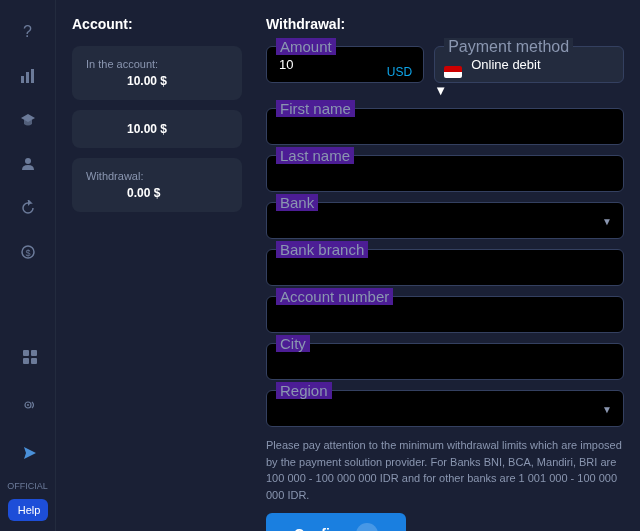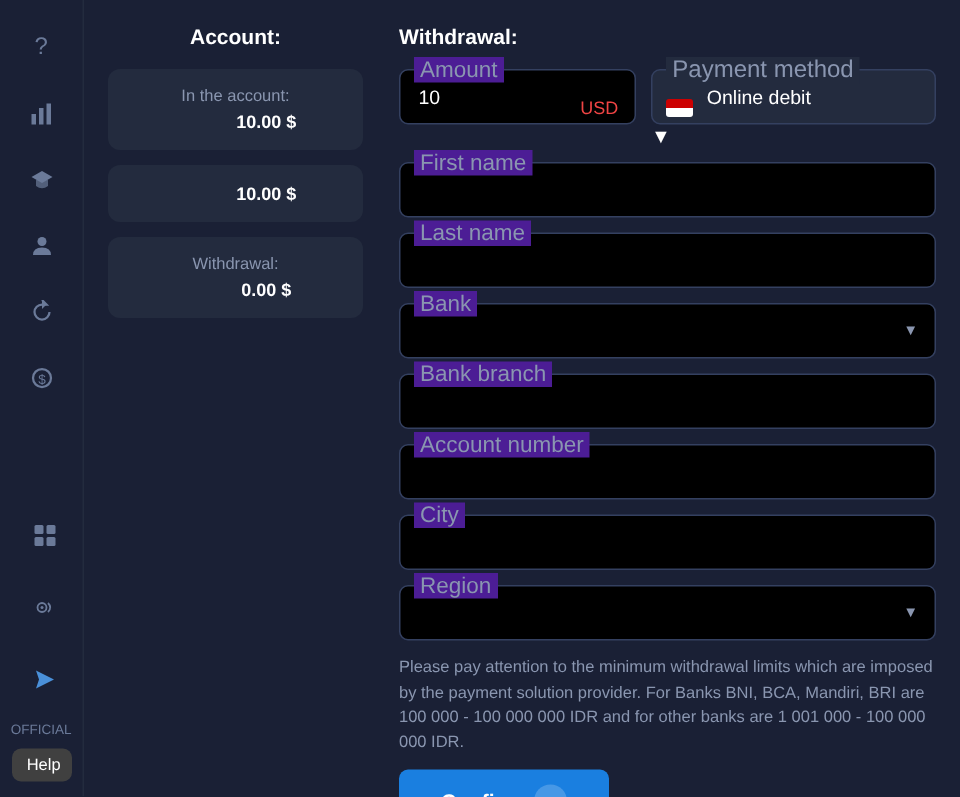--- a/index.html
+++ b/index.html
@@ -56,21 +56,21 @@
       background: #6b7a99;
       border-radius: 1px;
     }
     .official-label {
       font-size: 9px;
       color: #6b7a99;
       text-align: center;
       margin-top: 2px;
     }
     .help-btn {
-      background: #404040;
+      background: #1d4ed8;
       color: #fff;
       border: none;
       border-radius: 6px;
       padding: 5px 10px;
       font-size: 11px;
       cursor: pointer;
       margin-top: 4px;
       width: 40px;
       text-align: center;
     }
@@ -81,21 +81,20 @@
       display: flex;
       padding: 16px;
       gap: 24px;
       overflow-y: auto;
     }
 
     
     .account-panel {
       width: 170px;
       flex-shrink: 0;
-      text-align: center;
     }
     .account-panel h2 {
       font-size: 14px;
       font-weight: 600;
       color: #fff;
       margin-bottom: 14px;
     }
     .account-card {
       background: #232b3e;
       border-radius: 8px;
@@ -156,21 +155,21 @@
       font-size: 13px;
       outline: none;
       appearance: none;
       -webkit-appearance: none;
     }
     .field-group .unit {
       position: absolute;
       right: 12px;
       top: 50%;
       transform: translateY(-50%);
-      color: #ef4444;
+      color: #0ea5e9;
       font-size: 12px;
     }
     .field-group .select-arrow {
       position: absolute;
       right: 12px;
       top: 50%;
       transform: translateY(-50%);
       color: #8a96b0;
       pointer-events: none;
       font-size: 10px;

